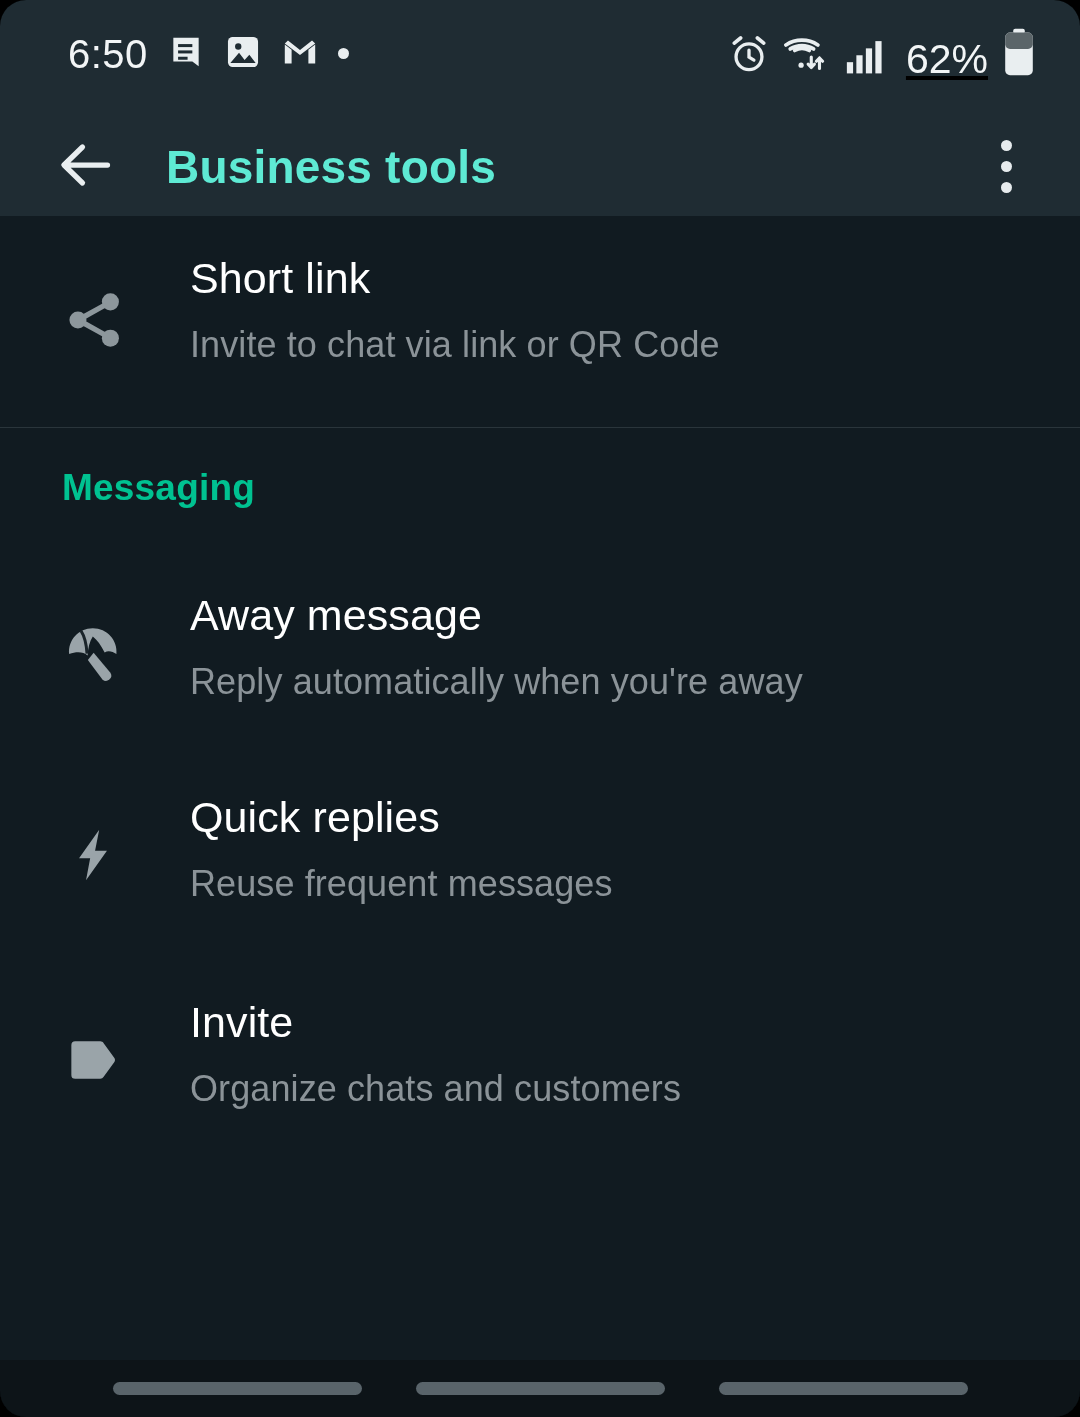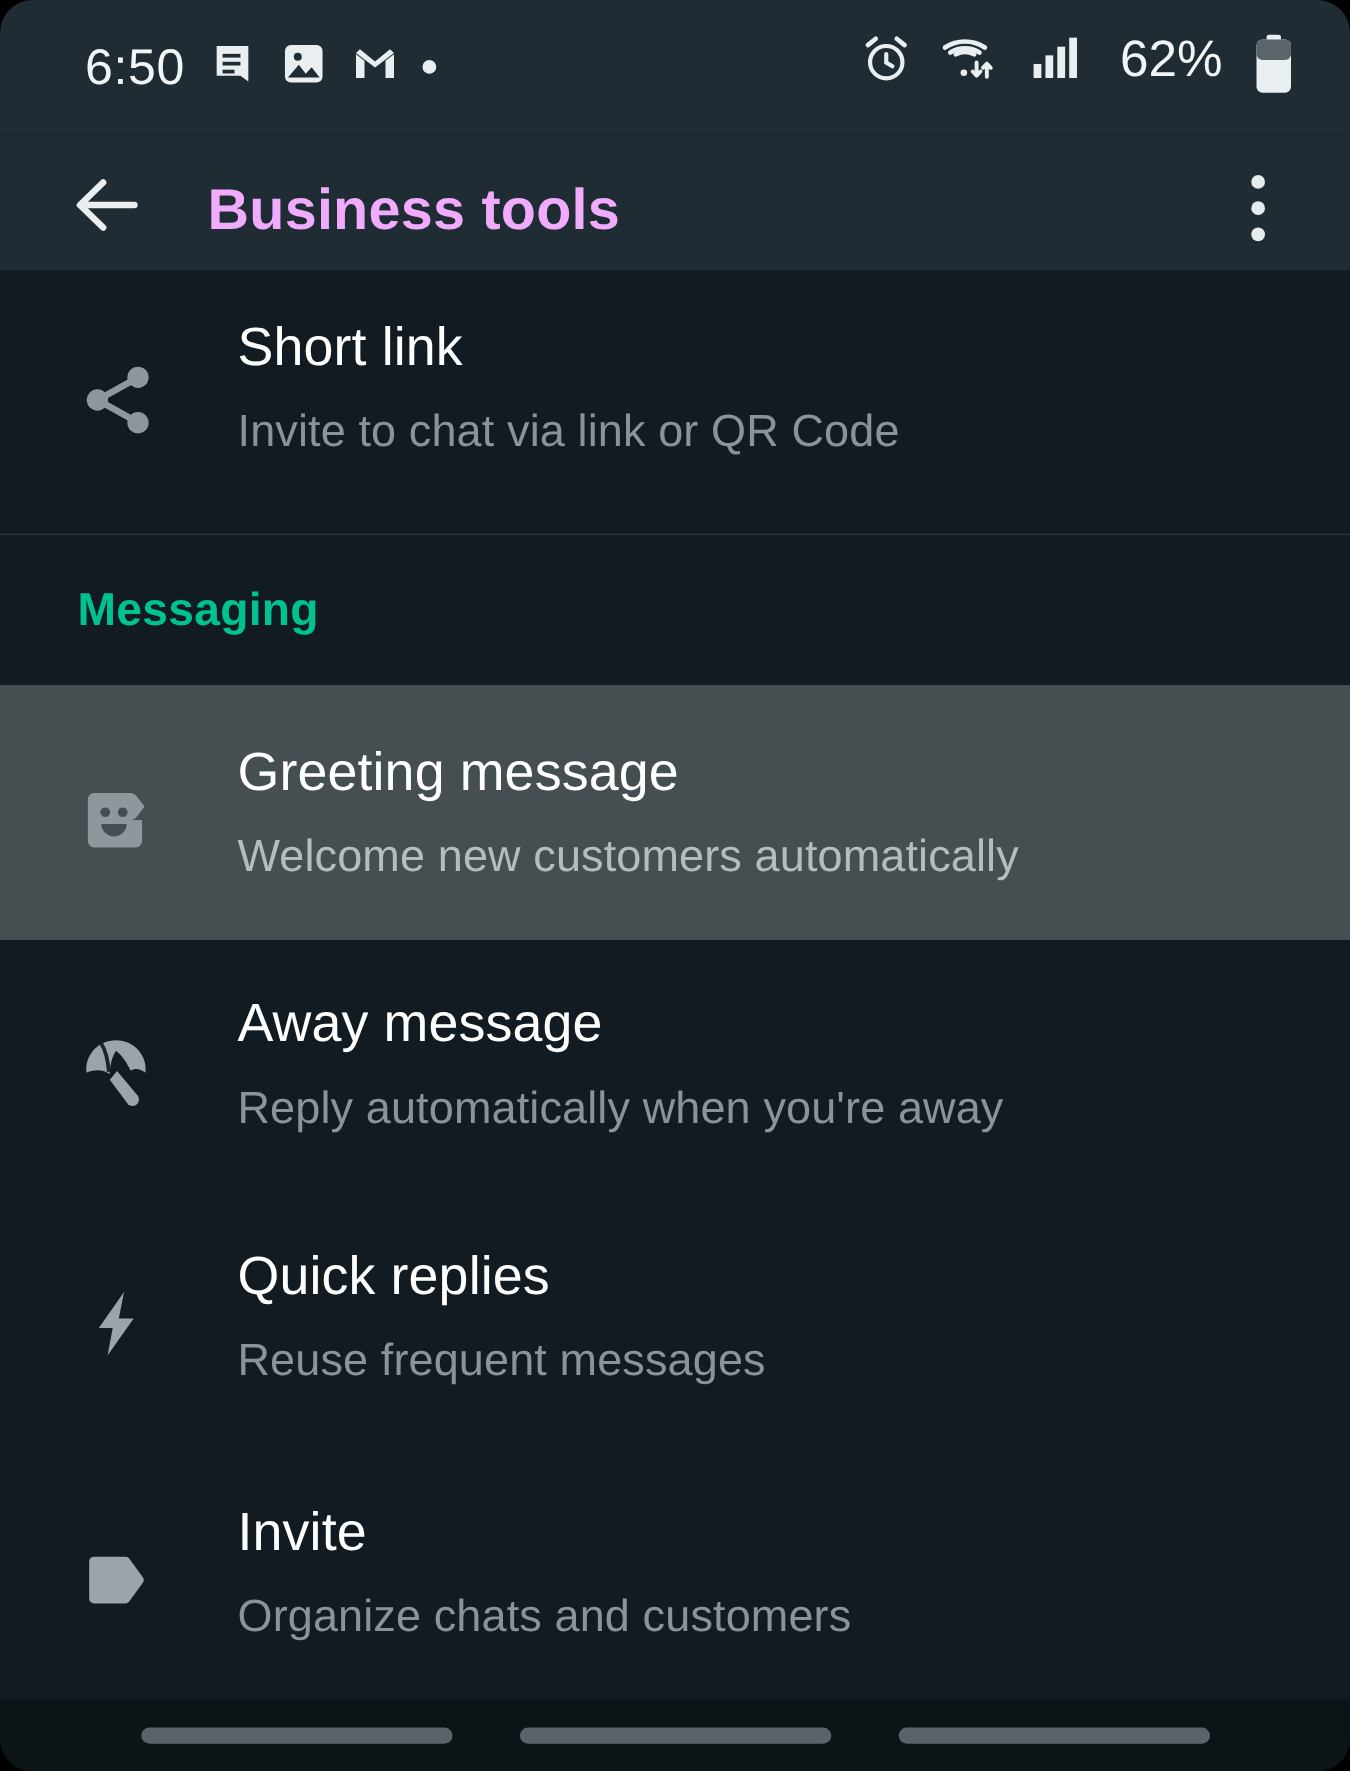--- a/index.html
+++ b/index.html
@@ -41,22 +41,23 @@
   }
   .sb-time {
     color: #f2f5f6;
     font-size: 40px;
     letter-spacing: 0.5px;
     line-height: 1;
     font-weight: 400;
   }
   .sb-right {
     display: flex;
-    align-items: flex-start;
-    gap: 24px;
+    align-items: flex-end;
+    gap: 14px;
+    text-decoration: underline;
   }
   .sb-batt-text {
     color: #f2f5f6;
     font-size: 41px;
     line-height: 1;
     letter-spacing: 0px;
     margin-left: 6px;
   }
   .sb-icon { display: block; }
   .sb-dot {
@@ -78,21 +79,21 @@
     box-sizing: border-box;
     padding: 0 38px 0 46px;
   }
   #back-button {
     width: 78px; height: 78px;
     display: flex; align-items: center; justify-content: center;
     cursor: pointer;
     flex: 0 0 auto;
   }
   #app-title {
-    color: #f0abfc;
+    color: #5eead4;
     font-size: 46px;
     font-weight: 700;
     margin-left: 42px;
     letter-spacing: 0.2px;
     white-space: nowrap;
     flex: 1 1 auto;
   }
   #overflow-button {
     width: 72px; height: 88px;
     display: flex; flex-direction: column;
@@ -334,34 +335,20 @@
         <div class="row-sub">Invite to chat via link or QR Code</div>
       </div>
     </div>
 
     <div class="divider"></div>
 
     <div id="section-messaging">
       <span class="section-label">Messaging</span>
     </div>
 
-    <div class="row selected" id="row-greeting">
-      <div class="row-icon">
-        <svg width="62" height="62" viewBox="0 0 24 24">
-          <path d="M3.2 5.6a2 2 0 0 1 2-2h11.1c.9 0 1.6.4 2.1 1.1l2.4 3.1-2.4 3.1c-.5.7-1.2 1.1-2.1 1.1H20v6.5a2 2 0 0 1-2 2H5.2a2 2 0 0 1-2-2z" fill="#8d979c"></path>
-          <circle cx="8.6" cy="9.6" r="1.5" fill="#454e51"></circle>
-          <circle cx="14" cy="9.6" r="1.5" fill="#454e51"></circle>
-          <path d="M7.4 13.2h7.8a3.9 3.9 0 0 1-7.8 0z" fill="#454e51"></path>
-        </svg>
-      </div>
-      <div class="row-text">
-        <div class="row-title">Greeting message</div>
-        <div class="row-sub">Welcome new customers automatically</div>
-      </div>
-    </div>
 
     <div class="row" id="row-away">
       <div class="row-icon">
         <svg width="66" height="66" viewBox="0 0 24 24">
           <path d="M2.6 12.4C2.1 7.3 6 3 11.2 3c5.2 0 9.1 4.3 8.6 9.4-1.4-1-3-1.5-4.3-.6-1.3-2.6-2.7-4.6-4.3-5.8-1.2 1.8-1.7 4.2-1.9 6.9-1.5-1.4-4-1.6-6.7-.5z" fill="#9aa4a9"></path>
           <path d="M11.5 11.9l6.1 7.3a1.9 1.9 0 0 1-2.9 2.4l-5.3-7.1z" fill="#9aa4a9"></path>
           <path d="M6.9 3.9c1.4 2.2 2 5 2.2 8.3" stroke="#1a242a" stroke-width="1.1" fill="none"></path>
         </svg>
       </div>
       <div class="row-text">

